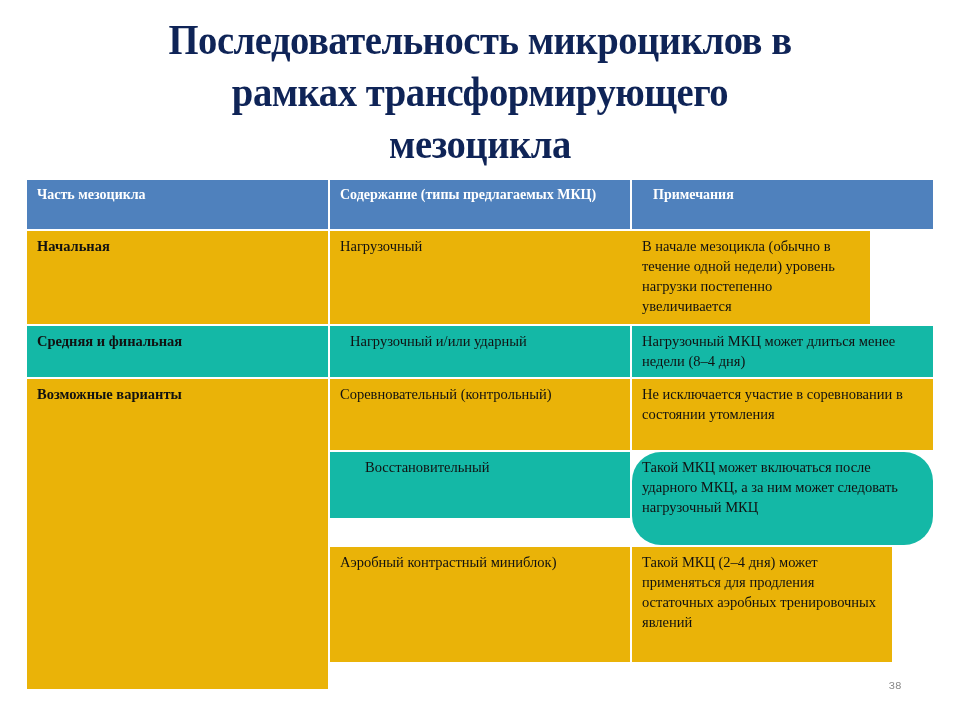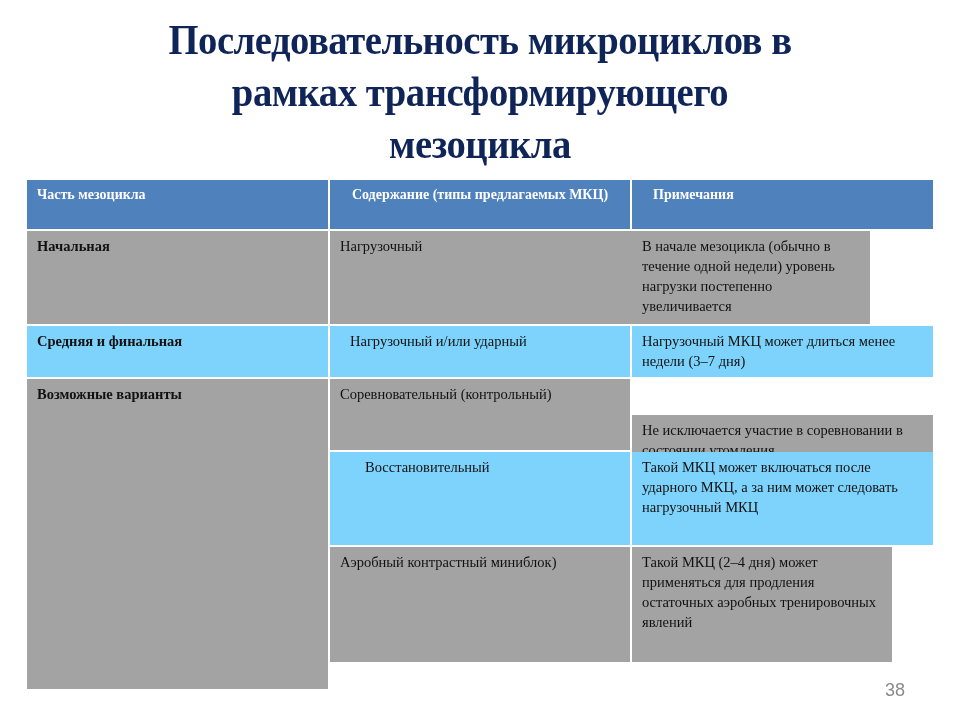--- a/index.html
+++ b/index.html
@@ -2,53 +2,53 @@
 <html><head>
 <meta charset="utf-8">
 <style>
   html, body { margin:0; padding:0; }
   body { width:960px; height:720px; background:#ffffff; position:relative; overflow:hidden; font-family:"Liberation Serif", serif; }
   .title { position:absolute; left:0; top:14px; width:960px; text-align:center; color:#0f2457; font-family:"Liberation Serif", serif; font-weight:bold; font-size:42px; line-height:52px; letter-spacing:-0.5px; transform:scaleX(0.92); transform-origin:center; }
   .title div { white-space:nowrap; }
   .tbl { position:absolute; left:27px; top:180px; width:906px; }
   .cell { position:absolute; box-sizing:border-box; padding:5px 10px; font-size:14.5px; line-height:20px; color:#111; }
   .hdr { background:#4f81bd; color:#ffffff; font-weight:bold; font-size:14px; line-height:18px; padding-top:6px; }
-  .dark { background:#a3a3a3; }
-  .light { background:#7dd3fc; }
+  .dark { background:#eab308; }
+  .light { background:#14b8a6; }
   .bold { font-weight:bold; }
-  .pagenum { position:absolute; left:880px; top:680px; width:30px; text-align:center; font-family:Liberation Sans, sans-serif; font-size:18px; color:#8a8a8a; }
+  .pagenum { position:absolute; left:880px; top:680px; width:30px; text-align:center; font-family:Liberation Mono, monospace; font-size:11px; color:#8a8a8a; }
 </style>
 </head>
 <body>
 
 <div class="title">
   <div>Последовательность микроциклов в</div>
   <div>рамках трансформирующего</div>
   <div>мезоцикла</div>
 </div>
 
 <div class="tbl">
 
   <div class="cell hdr" style="left:0;top:0;width:301px;height:49px;">Часть мезоцикла</div>
-  <div class="cell hdr" style="left:303px;top:0;width:300px;height:49px;text-align:center;">Содержание (типы предлагаемых МКЦ)</div>
+  <div class="cell hdr" style="left:303px;top:0;width:300px;height:49px;">Содержание (типы предлагаемых МКЦ)</div>
   <div class="cell hdr" style="left:605px;top:0;width:301px;height:49px;padding-left:21px;">Примечания</div>
 
   <div class="cell dark bold" style="left:0;top:51px;width:301px;height:93px;">Начальная</div>
   <div class="cell dark" style="left:303px;top:51px;width:360px;height:93px;">Нагрузочный</div>
   <div class="cell dark" style="left:605px;top:51px;width:238px;height:93px;">В начале мезоцикла (обычно в течение одной недели) уровень нагрузки постепенно увеличивается</div>
 
   <div class="cell light bold" style="left:0;top:146px;width:301px;height:51px;">Средняя и финальная</div>
   <div class="cell light" style="left:303px;top:146px;width:300px;height:51px;padding-left:20px;">Нагрузочный и/или ударный</div>
-  <div class="cell light" style="left:605px;top:146px;width:301px;height:51px;">Нагрузочный МКЦ может длиться менее недели (3–7 дня)</div>
+  <div class="cell light" style="left:605px;top:146px;width:301px;height:51px;">Нагрузочный МКЦ может длиться менее недели (8–4 дня)</div>
 
   <div class="cell dark bold" style="left:0;top:199px;width:301px;height:310px;">Возможные варианты</div>
 
   <div class="cell dark" style="left:303px;top:199px;width:300px;height:71px;">Соревновательный (контрольный)</div>
-  <div class="cell dark" style="left:605px;top:199px;width:301px;height:71px;margin-top:36px;">Не исключается участие в соревновании в состоянии утомления</div>
+  <div class="cell dark" style="left:605px;top:199px;width:301px;height:71px;">Не исключается участие в соревновании в состоянии утомления</div>
 
-  <div class="cell light" style="left:303px;top:272px;width:300px;height:93px;padding-left:35px;">Восстановительный</div>
-  <div class="cell light" style="left:605px;top:272px;width:301px;height:93px;">Такой МКЦ может включаться после ударного МКЦ, а за ним может следовать нагрузочный МКЦ</div>
+  <div class="cell light" style="left:303px;top:272px;width:300px;height:66px;padding-left:35px;">Восстановительный</div>
+  <div class="cell light" style="left:605px;top:272px;width:301px;height:93px;border-radius:29px;">Такой МКЦ может включаться после ударного МКЦ, а за ним может следовать нагрузочный МКЦ</div>
 
   <div class="cell dark" style="left:303px;top:367px;width:300px;height:115px;">Аэробный контрастный миниблок)</div>
   <div class="cell dark" style="left:605px;top:367px;width:260px;height:115px;">Такой МКЦ (2–4 дня) может применяться для продления остаточных аэробных тренировочных явлений</div>
 </div>
 
 <div class="pagenum">38</div>
 
 </body></html>

